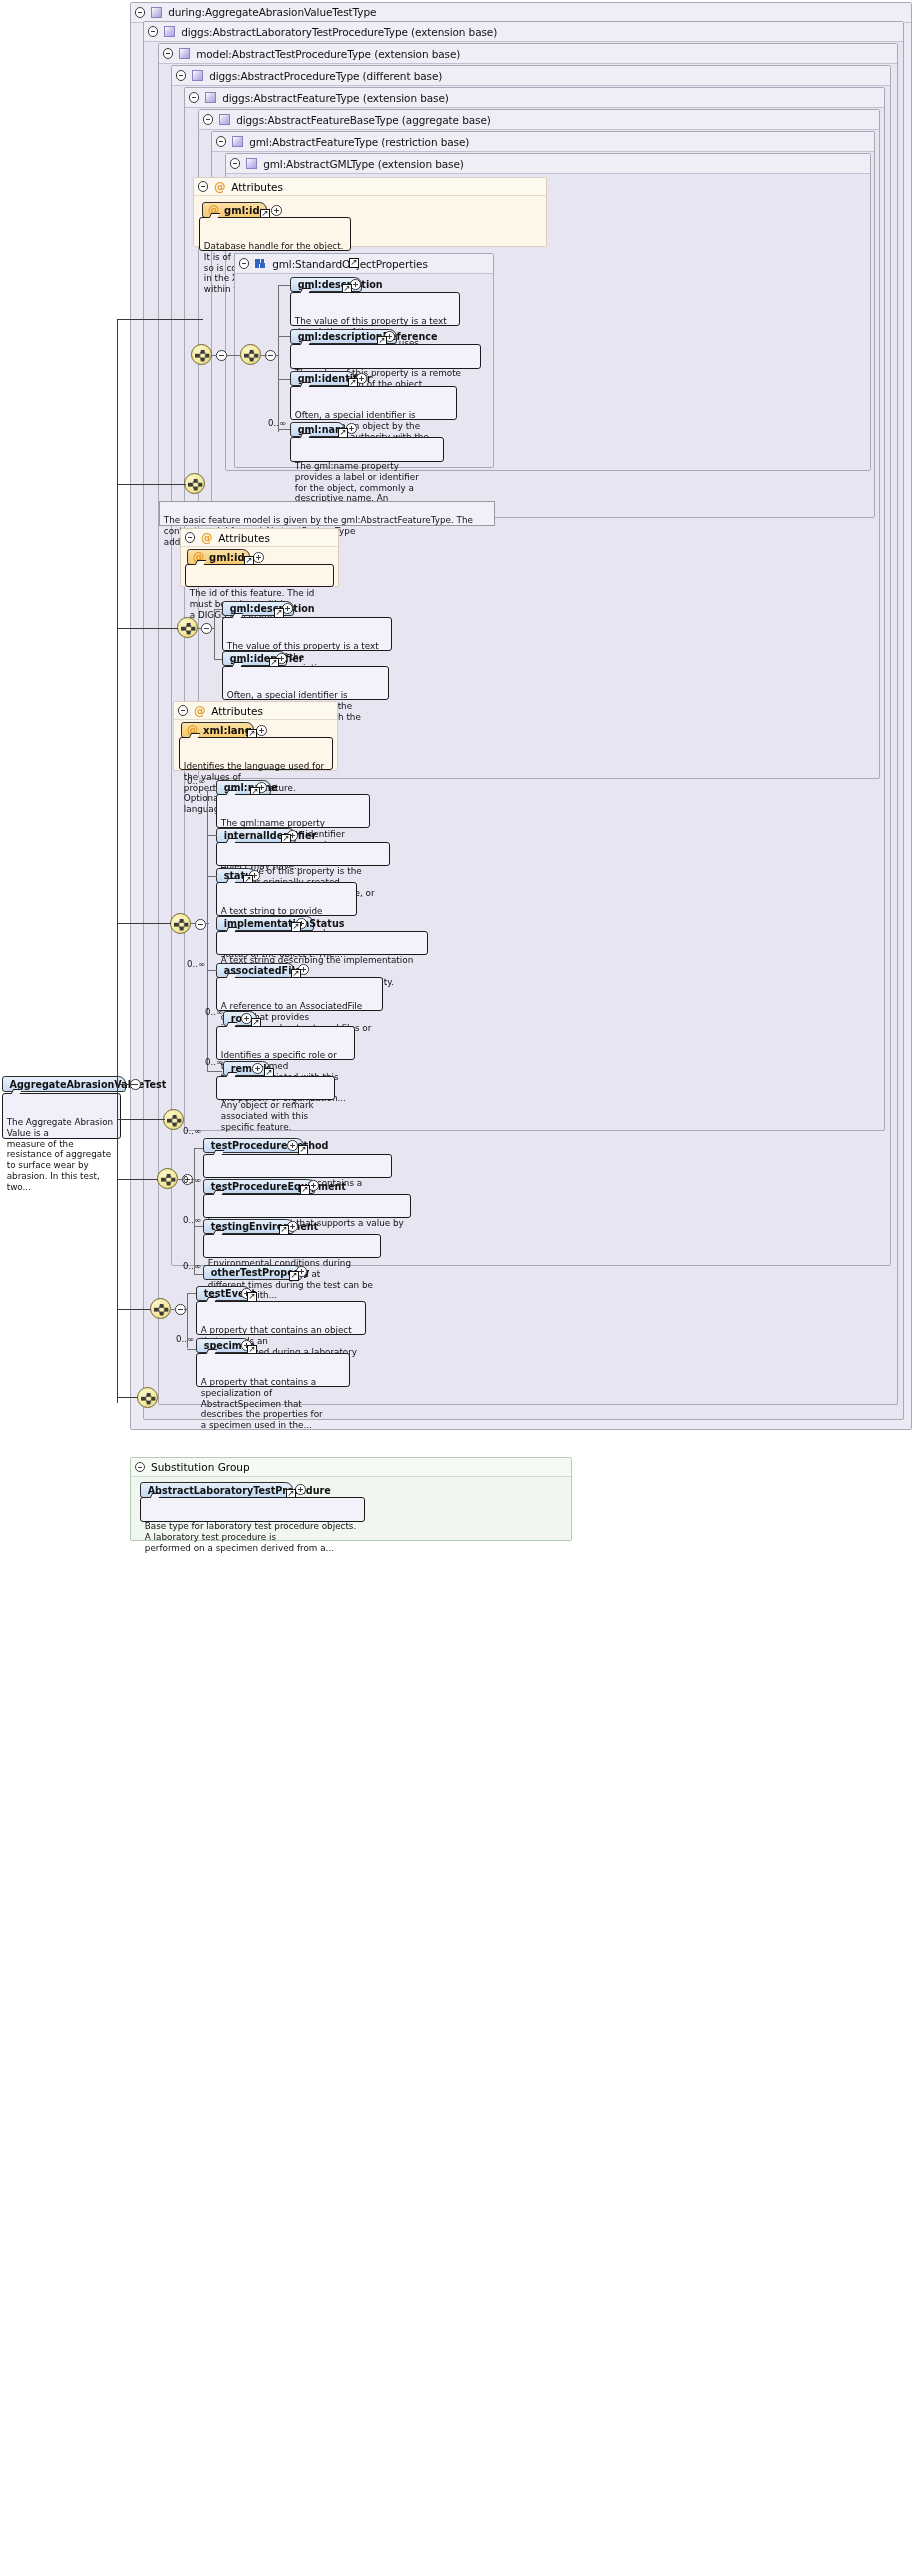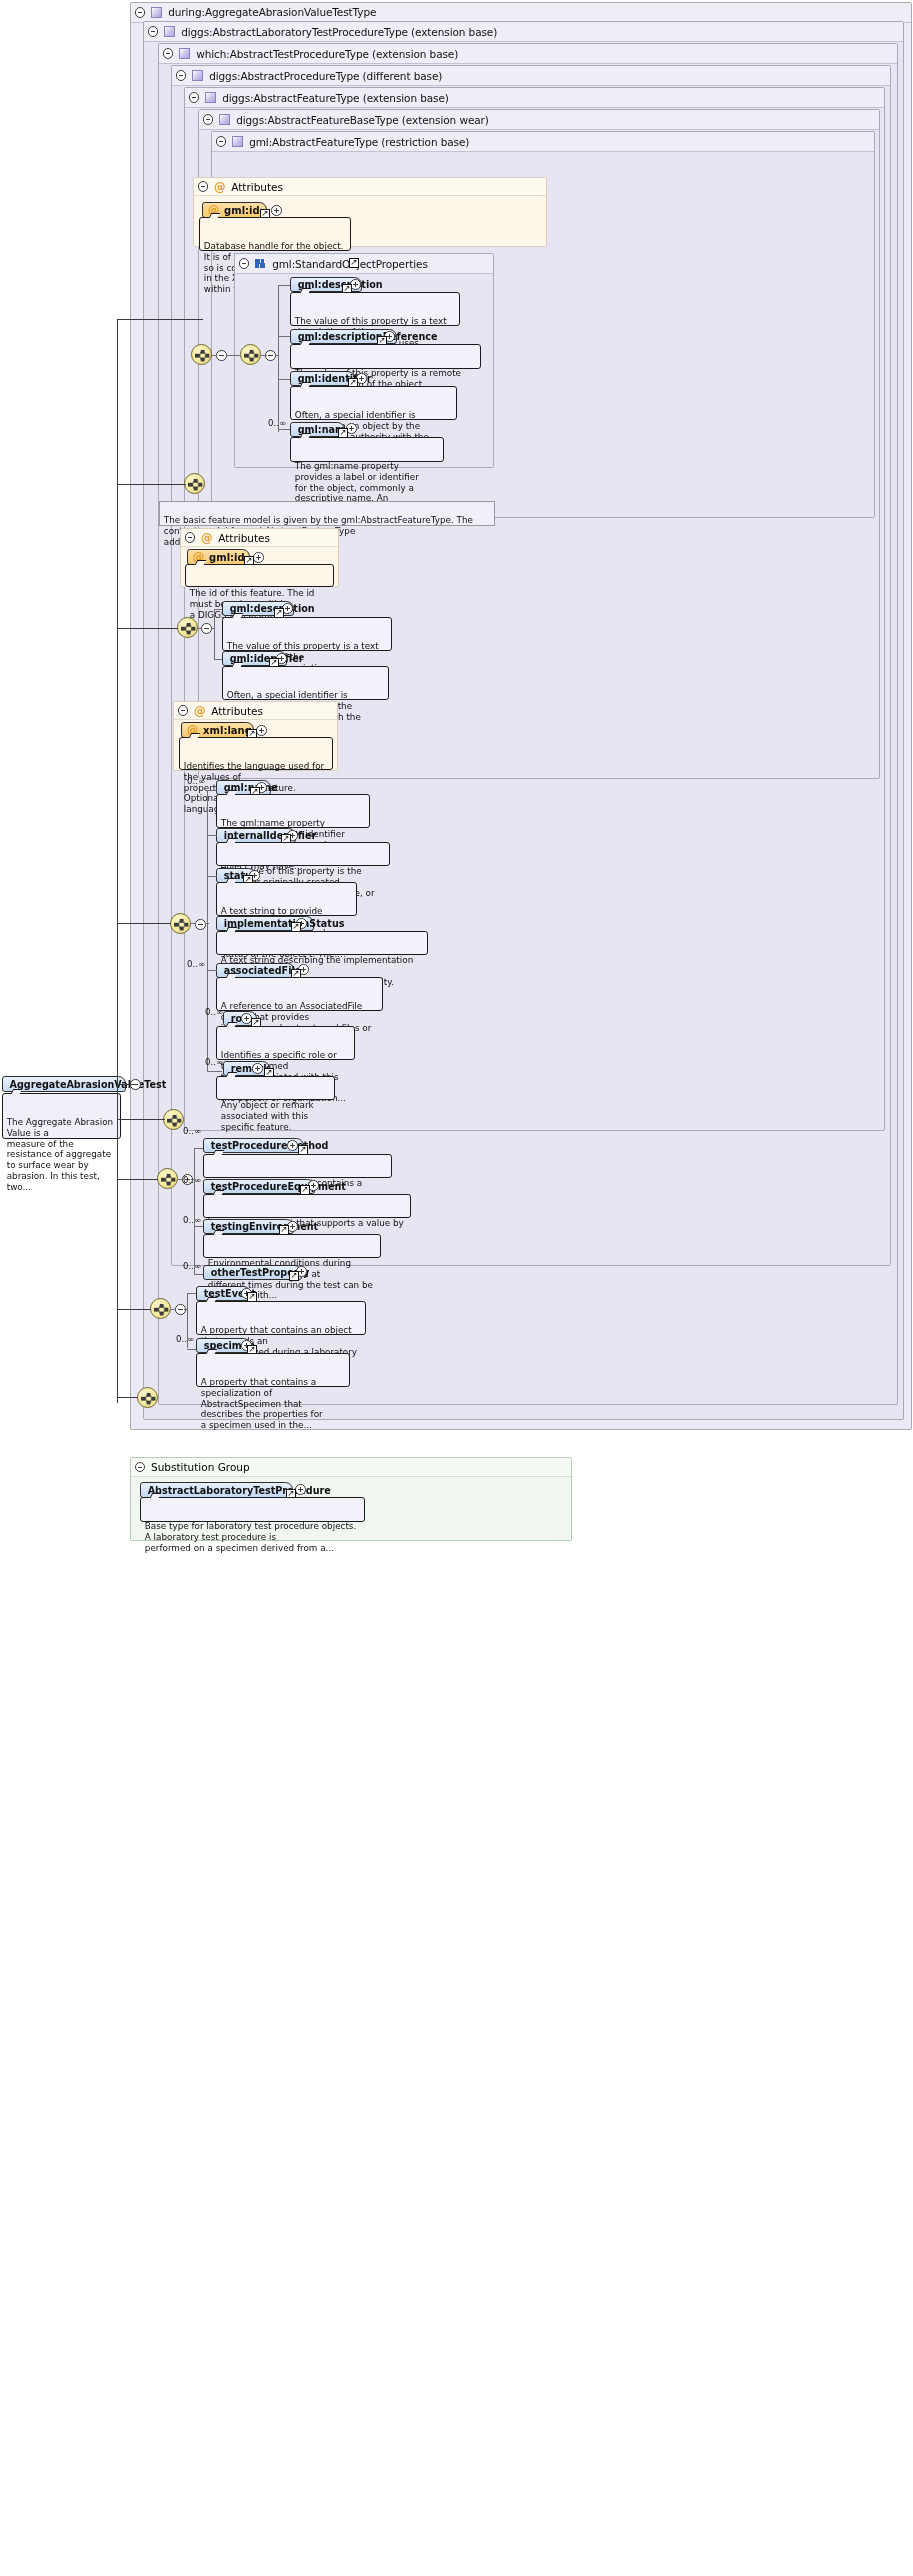--- a/index.html
+++ b/index.html
@@ -248,21 +248,21 @@
       <span class="minus"></span>
       <span class="sqicon"></span>
       <span class="tlabel">diggs:AbstractLaboratoryTestProcedureType (extension base)</span>
     </div>
   </div>
 
   <div class="tbox" style="left:158px;top:43px;width:740px;height:1362px;">
     <div class="thead">
       <span class="minus"></span>
       <span class="sqicon"></span>
-      <span class="tlabel">which:AbstractTestProcedureType (extension base)</span>
+      <span class="tlabel">model:AbstractTestProcedureType (extension base)</span>
     </div>
   </div>
 
   <div class="tbox" style="left:171px;top:65px;width:720px;height:1201px;">
     <div class="thead">
       <span class="minus"></span>
       <span class="sqicon"></span>
       <span class="tlabel">diggs:AbstractProcedureType (different base)</span>
     </div>
   </div>
@@ -272,32 +272,39 @@
       <span class="minus"></span>
       <span class="sqicon"></span>
       <span class="tlabel">diggs:AbstractFeatureType (extension base)</span>
     </div>
   </div>
 
   <div class="tbox" style="left:198px;top:109px;width:682px;height:670px;">
     <div class="thead">
       <span class="minus"></span>
       <span class="sqicon"></span>
-      <span class="tlabel">diggs:AbstractFeatureBaseType (extension wear)</span>
+      <span class="tlabel">diggs:AbstractFeatureBaseType (aggregate base)</span>
     </div>
   </div>
 
   <div class="tbox" style="left:211px;top:131px;width:664px;height:387px;">
     <div class="thead">
       <span class="minus"></span>
       <span class="sqicon"></span>
       <span class="tlabel">gml:AbstractFeatureType (restriction base)</span>
     </div>
   </div>
 
+  <div class="tbox" style="left:225px;top:153px;width:646px;height:318px;">
+    <div class="thead">
+      <span class="minus"></span>
+      <span class="sqicon"></span>
+      <span class="tlabel">gml:AbstractGMLType (extension base)</span>
+    </div>
+  </div>
 
   <div class="attrpanel" style="left:193px;top:177px;width:354px;height:70px;">
     <div class="ahead">
       <span class="minus"></span>
       <span class="at-glyph">@</span>
       <span>Attributes</span>
     </div>
   </div>
   <div class="attrbox" style="left:202px;top:202px;width:65px;">
     <span class="at-glyph">@</span>

